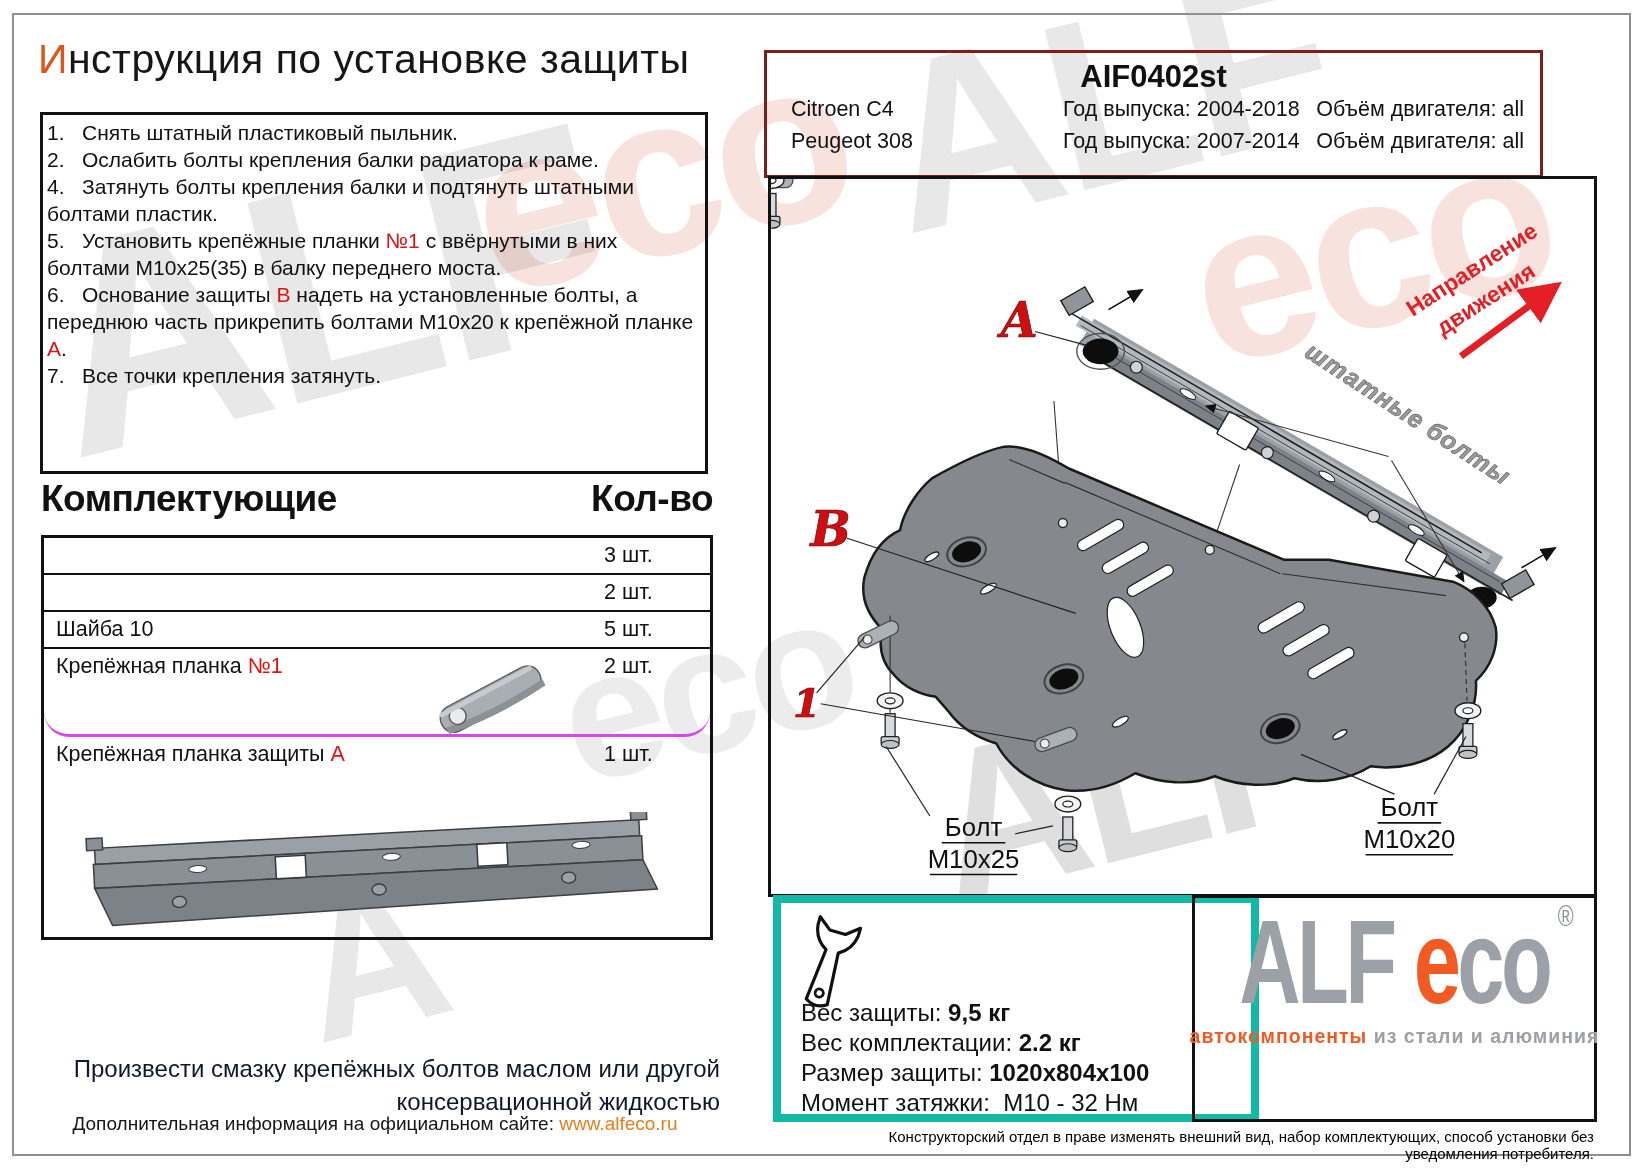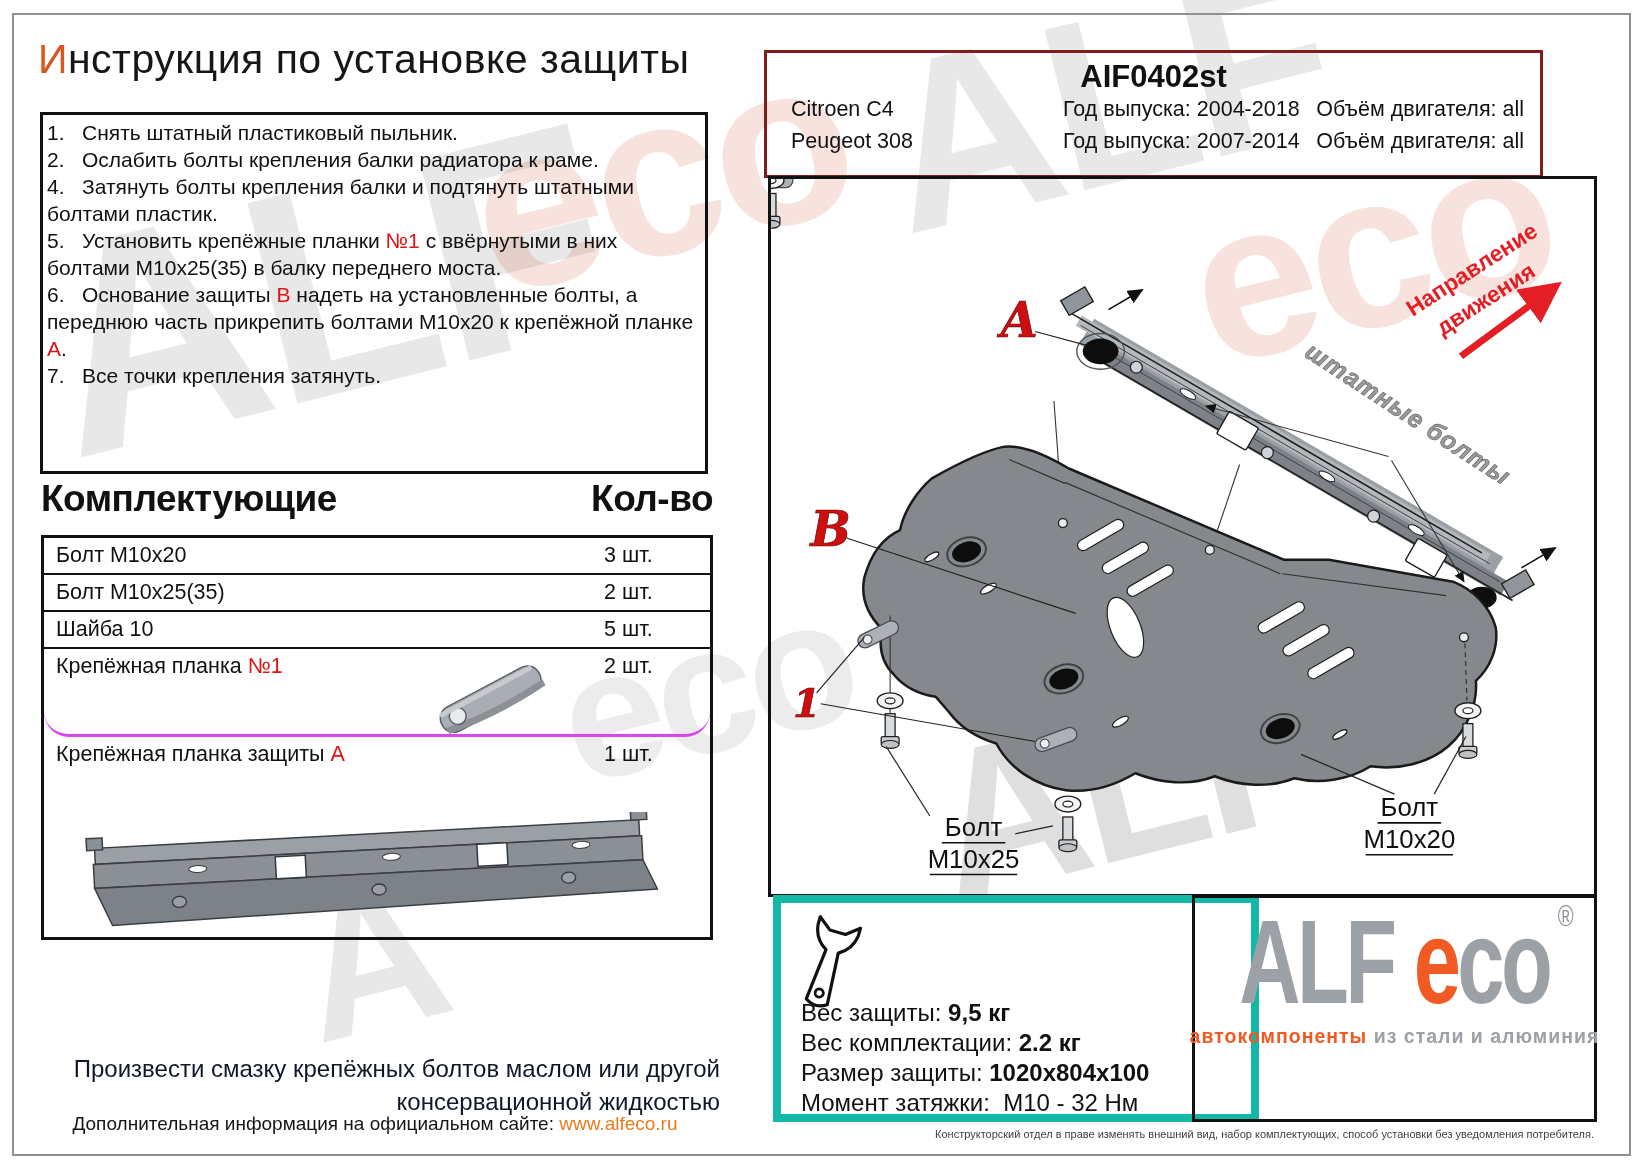--- a/index.html
+++ b/index.html
@@ -51,21 +51,21 @@
   .spec-val-b{font-weight:bold;}
   .logo-box{position:absolute;left:1192px;top:895px;width:405px;height:227px;border:3px solid #111;box-sizing:border-box;
             display:flex;flex-direction:column;align-items:center;justify-content:flex-start;padding-top:10px;}
   .logo-line{position:relative;font-size:118px;font-weight:bold;line-height:.92;letter-spacing:-5px;
              transform:scaleX(.72);white-space:nowrap;color:#9ba1a6;}
   .logo-e{color:#f15a22;}
   .logo-reg{position:absolute;top:-6px;right:-34px;font-size:30px;font-weight:normal;color:#8d9398;letter-spacing:0;}
   .tagline{margin-top:8px;font-size:19.5px;font-weight:bold;letter-spacing:1px;white-space:nowrap;}
   .tag-org{color:#f15a22;}
   .tag-gray{color:#9ba1a6;}
-  .doc-footer{position:absolute;right:48px;top:1128px;width:720px;text-align:right;font-size:11px;color:#404040;}
+  .doc-footer{position:absolute;right:48px;top:1128px;width:720px;text-align:right;font-size:15px;color:#000000;}
 
   
   .lblABC{font-family:"DejaVu Serif",serif;font-style:italic;font-weight:bold;fill:#cf0f0f;stroke:#6e0505;stroke-width:.7px;}
   .dirtxt{font-size:23px;font-weight:bold;fill:#e31e24;}
   .stocktxt{font-size:25px;font-weight:bold;font-style:italic;fill:#9b9b9b;stroke:#5c5c5c;stroke-width:.6px;letter-spacing:1px;}
   .boltlbl{font-size:26px;fill:#101010;text-anchor:middle;}
 </style>
 </head>
 <body>
 
@@ -91,25 +91,23 @@
       <p><span>7.&nbsp;&nbsp;&nbsp;Все точки крепления затянуть.</span></p>
     </div>
 
   <div class="comp-header z1">
     <span class="qty-h">Кол-во</span>
     <span>Комплектующие</span>
   </div>
 
   <div class="comp-table z1">
       <div class="comp-row comp-row-1">
-        <div class="comp-name"><span>Болт М10х20</span></div>
         <div class="comp-qty">3 шт.</div>
       </div>
       <div class="comp-row comp-row-2">
-        <div class="comp-name"><span>Болт М10х25(35)</span></div>
         <div class="comp-qty">2 шт.</div>
       </div>
       <div class="comp-row comp-row-3">
         <div class="comp-name"><span>Шайба 10</span></div>
         <div class="comp-qty">5 шт.</div>
       </div>
       <div class="comp-row comp-row-4">
         <div class="comp-name"><span>Крепёжная планка </span><span class="red">№1</span></div>
         <div class="comp-qty">2 шт.</div>
       </div>

